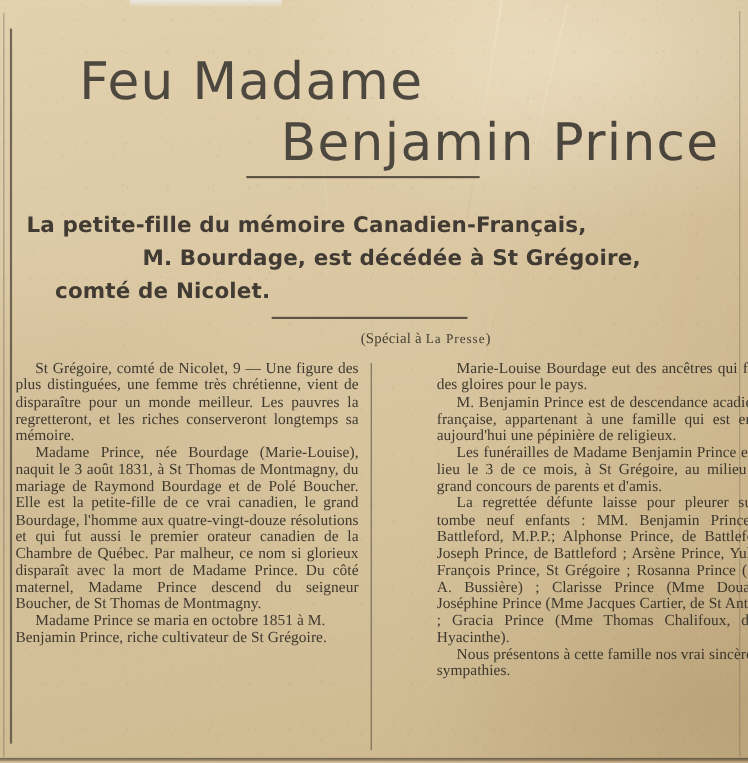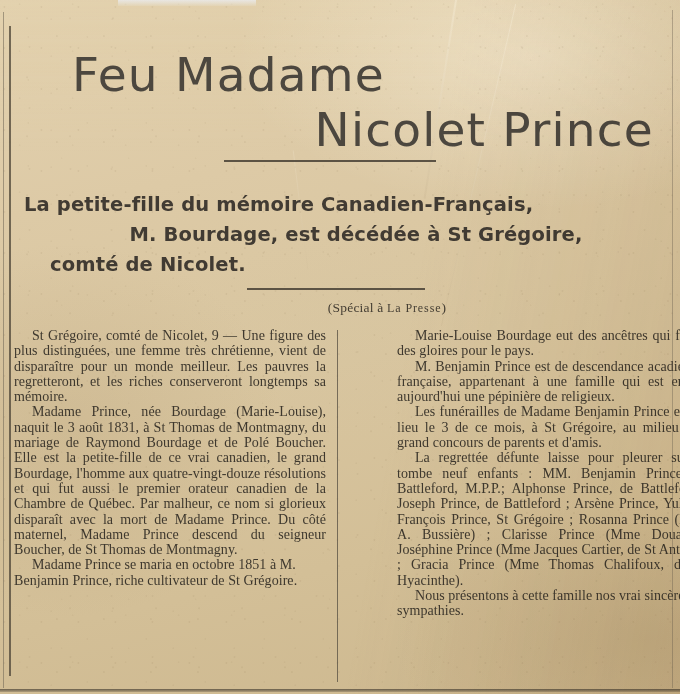--- a/index.html
+++ b/index.html
@@ -241,21 +241,21 @@
   <div class="crease crease-b"></div>
   <div class="crease crease-c"></div>
 
   <div class="rule-left-outer"></div>
   <div class="rule-left-inner"></div>
   <div class="rule-right-edge"></div>
   <div class="rule-bottom"></div>
 
   <h1 class="headline">
     <span class="headline-line-1">Feu Madame</span>
-    <span class="headline-line-2">Nicolet Prince</span>
+    <span class="headline-line-2">Benjamin Prince</span>
   </h1>
 
   <div class="rule-short rule-under-headline"></div>
 
   <h2 class="subtitle">
     <span class="sub-l1">La petite-fille du mémoire Canadien-Français,</span>
     <span class="sub-l2">M. Bourdage, est décédée à St Grégoire,</span>
     <span class="sub-l3">comté de Nicolet.</span>
   </h2>
 

